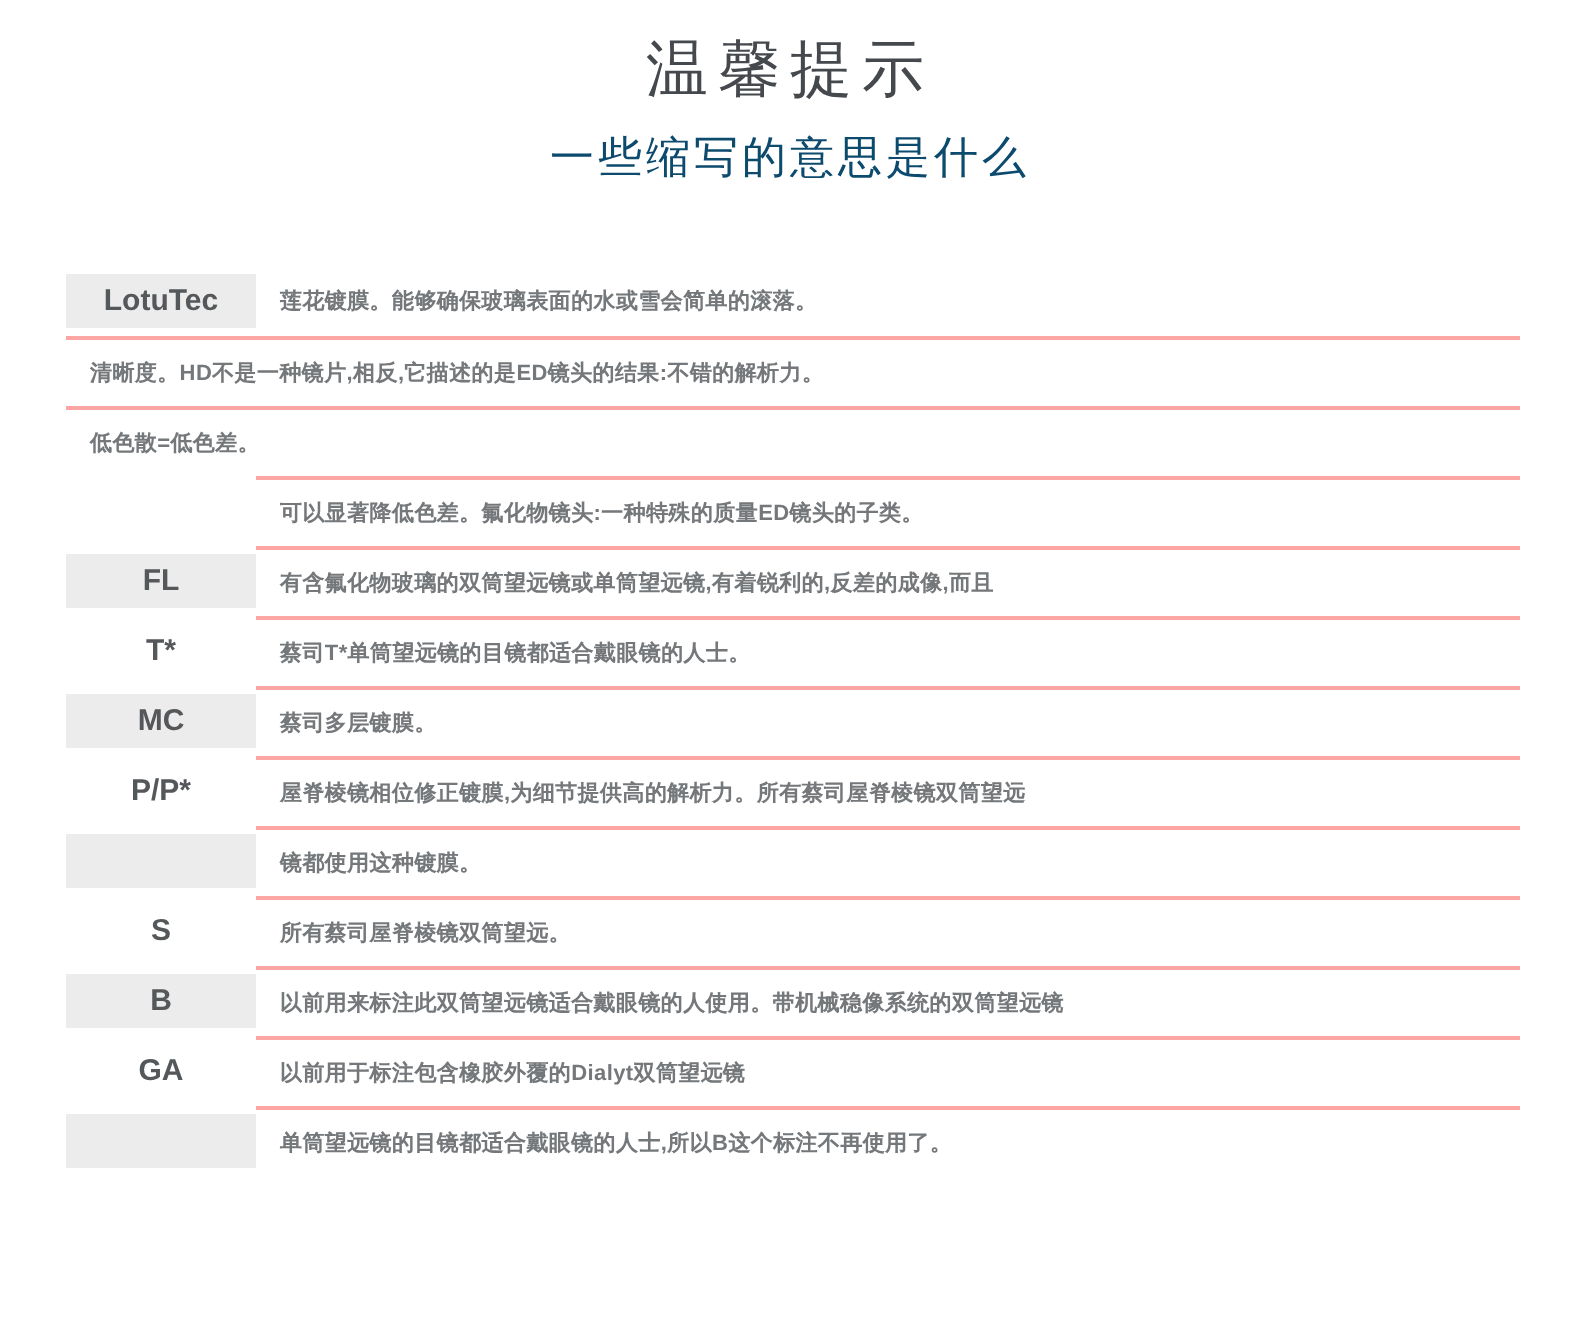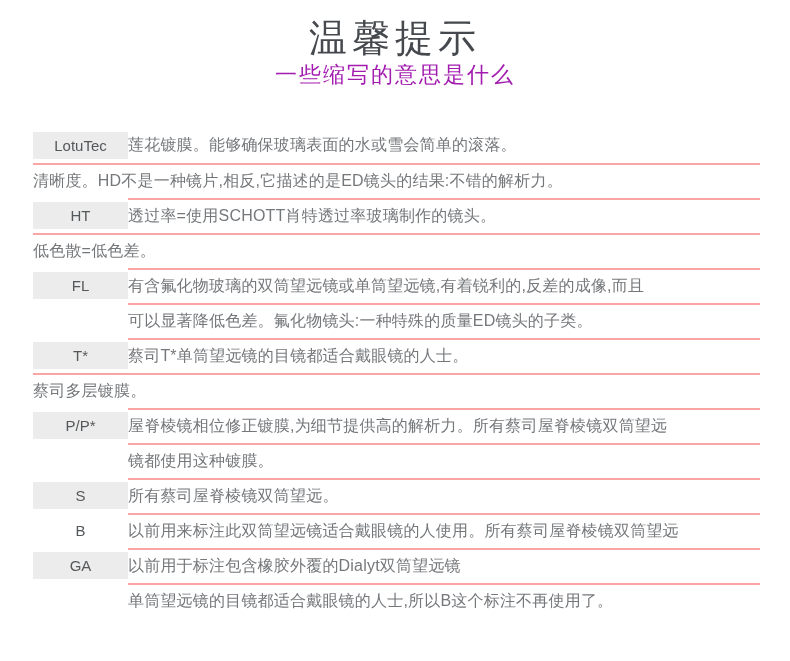--- a/index.html
+++ b/index.html
@@ -12,37 +12,39 @@
     position: relative;
     width: 790px;
     height: 661px;
     background: #ffffff;
     overflow: hidden;
   }
   .title {
     margin: 0;
     padding-top: 16px;
     text-align: center;
-    font-size: 38px;
+    font-size: 31px;
     line-height: 1.2;
     font-weight: 400;
     color: #45494d;
     letter-spacing: 5px;
   }
   .subtitle {
+    margin-top: 13px;
     text-align: center;
     font-size: 22px;
     line-height: 1.2;
     font-weight: 400;
-    color: #a21caf;
+    color: #0c4a6e;
     letter-spacing: 2px;
   }
   .glossary {
     margin: 40px 30px 0 33px;
     width: 727px;
+    font-weight: bold;
   }
   .row {
     display: flex;
     height: 35px;
     align-items: stretch;
   }
   .abbr {
     width: 95px;
     flex: 0 0 95px;
     display: flex;
@@ -55,21 +57,22 @@
     background-clip: padding-box;
     box-sizing: border-box;
   }
   .row:nth-child(odd) .abbr {
     background-color: #ececec;
   }
   .desc {
     flex: 1;
     display: flex;
     align-items: center;
-    font-size: 16px;
+    padding-left: 12px;
+    font-size: 11px;
     color: #75787b;
     letter-spacing: 0.2px;
     box-sizing: border-box;
     white-space: nowrap;
     overflow: hidden;
   }
   .row:not(:first-child) .desc {
     border-top: 2px solid #fca5a5;
   }
 </style>
@@ -82,56 +85,53 @@
 
   <div class="glossary">
     <div class="row">
       <div class="abbr">LotuTec</div>
       <div class="desc">莲花镀膜。能够确保玻璃表面的水或雪会简单的滚落。</div>
     </div>
     <div class="row">
       <div class="desc">清晰度。HD不是一种镜片,相反,它描述的是ED镜头的结果:不错的解析力。</div>
     </div>
     <div class="row">
-      <div class="abbr">HT</div>
-      <div class="desc">透过率=使用SCHOTT肖特透过率玻璃制作的镜头。</div>
+      <div class="desc">低色散=低色差。</div>
     </div>
     <div class="row">
-      <div class="desc">低色散=低色差。</div>
+      <div class="abbr"></div>
+      <div class="desc">可以显著降低色差。氟化物镜头:一种特殊的质量ED镜头的子类。</div>
     </div>
     <div class="row">
       <div class="abbr">FL</div>
       <div class="desc">有含氟化物玻璃的双筒望远镜或单筒望远镜,有着锐利的,反差的成像,而且</div>
     </div>
     <div class="row">
-      <div class="abbr"></div>
-      <div class="desc">可以显著降低色差。氟化物镜头:一种特殊的质量ED镜头的子类。</div>
-    </div>
-    <div class="row">
       <div class="abbr">T*</div>
       <div class="desc">蔡司T*单筒望远镜的目镜都适合戴眼镜的人士。</div>
     </div>
     <div class="row">
+      <div class="abbr">MC</div>
       <div class="desc">蔡司多层镀膜。</div>
     </div>
     <div class="row">
       <div class="abbr">P/P*</div>
       <div class="desc">屋脊棱镜相位修正镀膜,为细节提供高的解析力。所有蔡司屋脊棱镜双筒望远</div>
     </div>
     <div class="row">
       <div class="abbr"></div>
       <div class="desc">镜都使用这种镀膜。</div>
     </div>
     <div class="row">
       <div class="abbr">S</div>
       <div class="desc">所有蔡司屋脊棱镜双筒望远。</div>
     </div>
     <div class="row">
       <div class="abbr">B</div>
-      <div class="desc">以前用来标注此双筒望远镜适合戴眼镜的人使用。所有蔡司屋脊棱镜双筒望远</div>
+      <div class="desc">以前用来标注此双筒望远镜适合戴眼镜的人使用。带机械稳像系统的双筒望远镜</div>
     </div>
     <div class="row">
       <div class="abbr">GA</div>
       <div class="desc">以前用于标注包含橡胶外覆的Dialyt双筒望远镜</div>
     </div>
     <div class="row">
       <div class="abbr"></div>
       <div class="desc">单筒望远镜的目镜都适合戴眼镜的人士,所以B这个标注不再使用了。</div>
     </div>
   </div>

